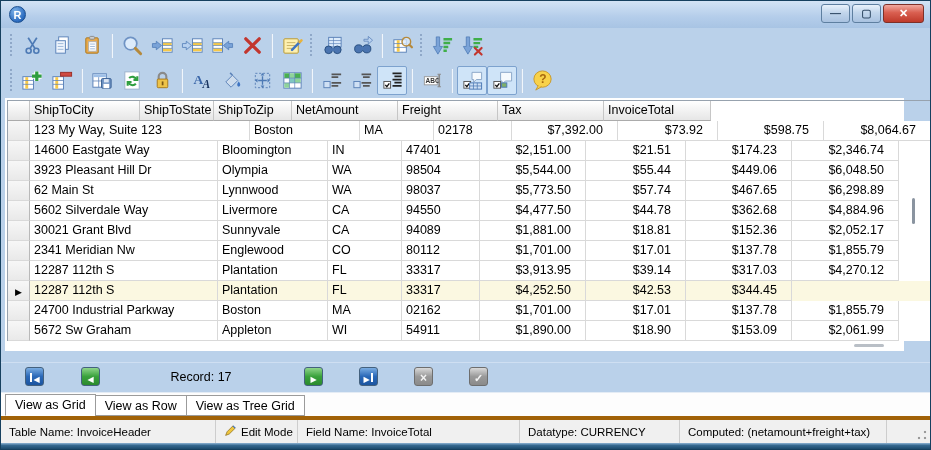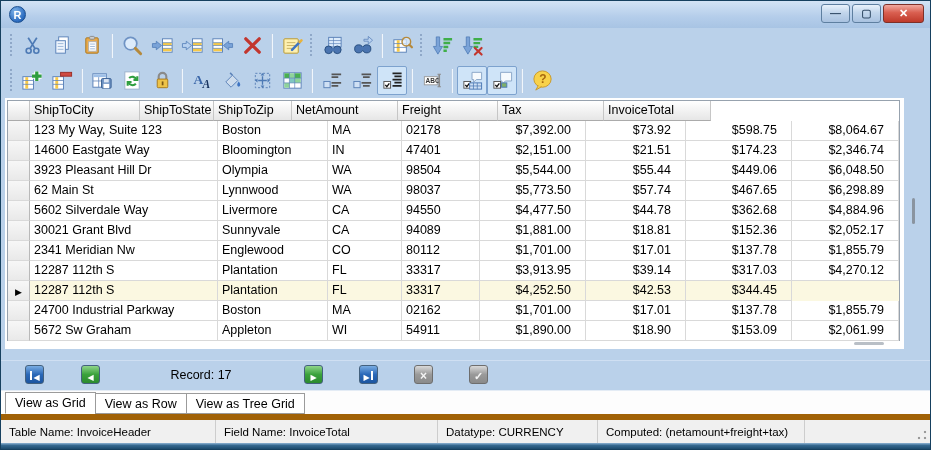--- a/index.html
+++ b/index.html
@@ -62,21 +62,21 @@
   .navbtn .bar{display:inline-block;width:2px;height:9px;background:#fff;margin:0 1px;}
   .navbtn .gx{font-size:12px;font-weight:bold;line-height:12px;color:#f4f4f4;}
   .navlabel{position:absolute;left:130px;top:7px;width:140px;text-align:center;font-size:12.5px;color:#000;}
   
   .tabrow{height:23px;flex:0 0 23px;background:#fdfdfd;display:flex;align-items:flex-end;
     padding-left:4px;border-top:1px solid #e4ecf5;}
   .tab{height:21px;box-sizing:border-box;border:1px solid #9b9b9b;background:#fff;
     font-size:12.5px;padding:3px 9px 0 9px;margin-right:-1px;color:#000;white-space:nowrap;}
   .tab.active{height:22px;border-bottom-color:#fff;background:#fff;}
   
-  .statusbar{height:23px;flex:0 0 23px;background:#f0f0f0;border-top:6px solid #a16207;
+  .statusbar{height:23px;flex:0 0 23px;background:#f0f0f0;border-top:4px solid #a16207;
     display:flex;align-items:center;position:relative;}
   .ssec{height:100%;box-sizing:border-box;border-right:1px solid #cdcdcd;display:flex;
     align-items:center;padding-left:8px;font-size:11.5px;color:#000;overflow:hidden;white-space:nowrap;}
   .ssec svg{margin-right:4px;flex:0 0 auto;}
   .grip{position:absolute;right:2px;bottom:2px;width:12px;height:12px;
     background:
       radial-gradient(circle at 9px 3px,#9a9a9a 1.2px,transparent 1.6px),
       radial-gradient(circle at 9px 9px,#9a9a9a 1.2px,transparent 1.6px),
       radial-gradient(circle at 3px 9px,#9a9a9a 1.2px,transparent 1.6px);}
   
@@ -418,21 +418,21 @@
             <div class="hcell" style="width:74px">ShipToState</div>
             <div class="hcell" style="width:78px">ShipToZip</div>
             <div class="hcell" style="width:106px">NetAmount</div>
             <div class="hcell" style="width:100px">Freight</div>
             <div class="hcell" style="width:106px">Tax</div>
             <div class="hcell" style="width:107px">InvoiceTotal</div>
           </div>
         <div>
             <div class="grow">
               <div class="cell rowsel" style="width:22px"></div>
-              <div class="cell" style="width:188px">123 My Way, Suite 123</div>
+              <div class="cell" style="width:220px">123 My Way, Suite 123</div>
               <div class="cell" style="width:110px">Boston</div>
               <div class="cell" style="width:74px">MA</div>
               <div class="cell" style="width:78px">02178</div>
               <div class="cell num" style="width:106px">$7,392.00</div>
               <div class="cell num" style="width:100px">$73.92</div>
               <div class="cell num" style="width:106px">$598.75</div>
               <div class="cell num" style="width:107px">$8,064.67</div>
             </div>
             <div class="grow">
               <div class="cell rowsel" style="width:22px"></div>
@@ -575,20 +575,27 @@
   <div class="tabrow">
       <div class="tab active">View as Grid</div>
       <div class="tab">View as Row</div>
       <div class="tab">View as Tree Grid</div>
     </div>
 
   <div class="statusbar">
     <div class="ssec" style="width: 215px;">
         <span>Table Name: InvoiceHeader</span>
       </div>
+      <div class="ssec" style="width: 82px;">
+        <span><svg width="13" height="13" viewBox="0 0 16 16">
+            <path d="M2 14l1.8-4.5L11 2.3 l2.8 2.8 L6.5 12.3 2 14z" fill="#f0c63c" stroke="#8a6d1f" stroke-width=".9"></path>
+            <path d="M11 2.3 L13.8 5.1" stroke="#3f74c2" stroke-width="1.6"></path>
+          </svg></span>
+        <span>Edit Mode</span>
+      </div>
       <div class="ssec" style="width: 222px;">
         <span>Field Name: InvoiceTotal</span>
       </div>
       <div class="ssec" style="width: 160px;">
         <span>Datatype: CURRENCY</span>
       </div>
       <div class="ssec" style="width: 207px;">
         <span>Computed: (netamount+freight+tax)</span>
       </div>
       <div class="grip"></div>

